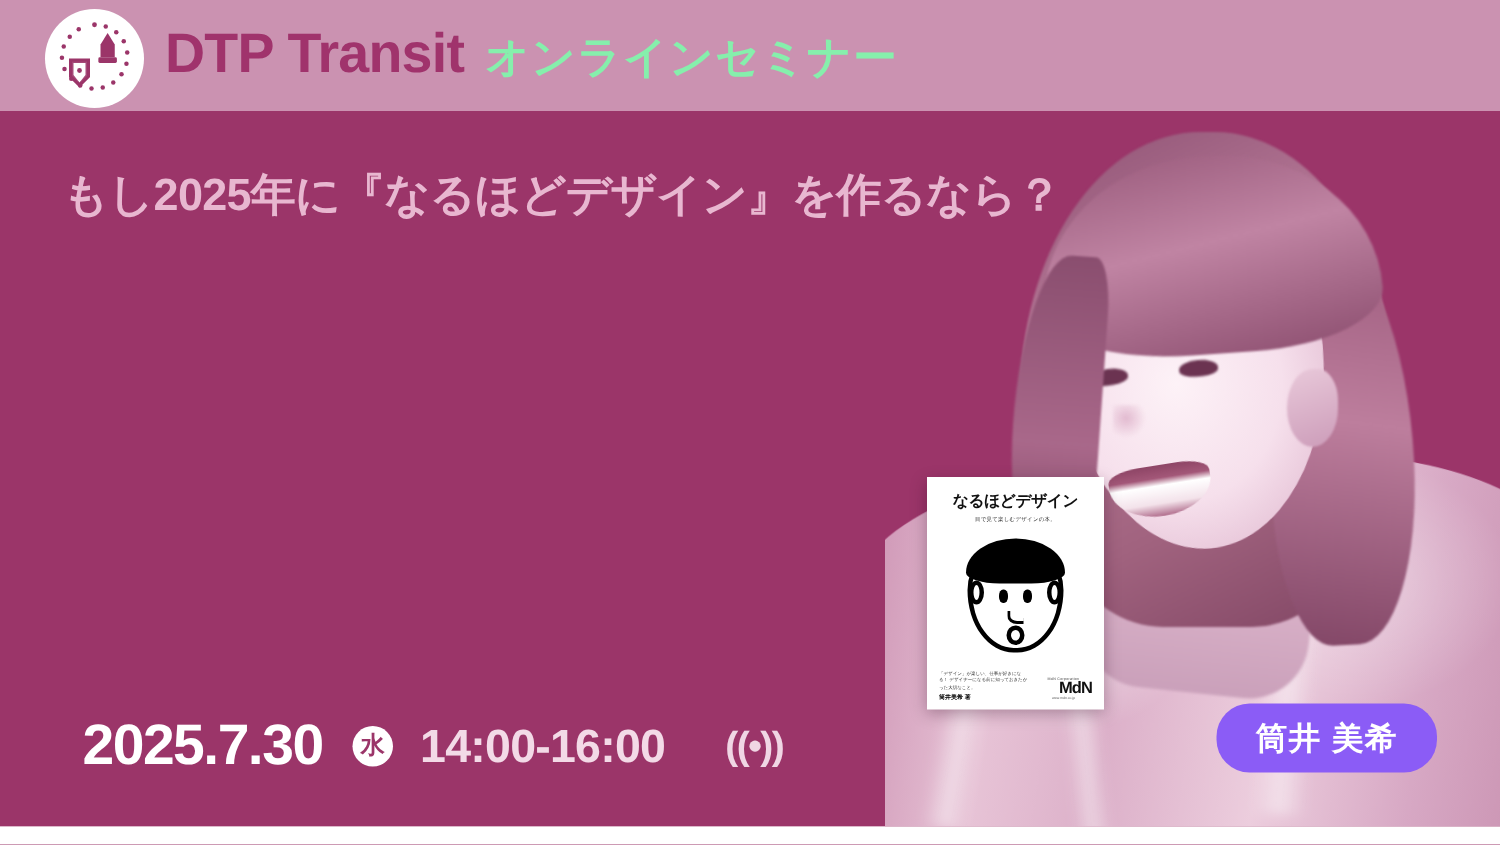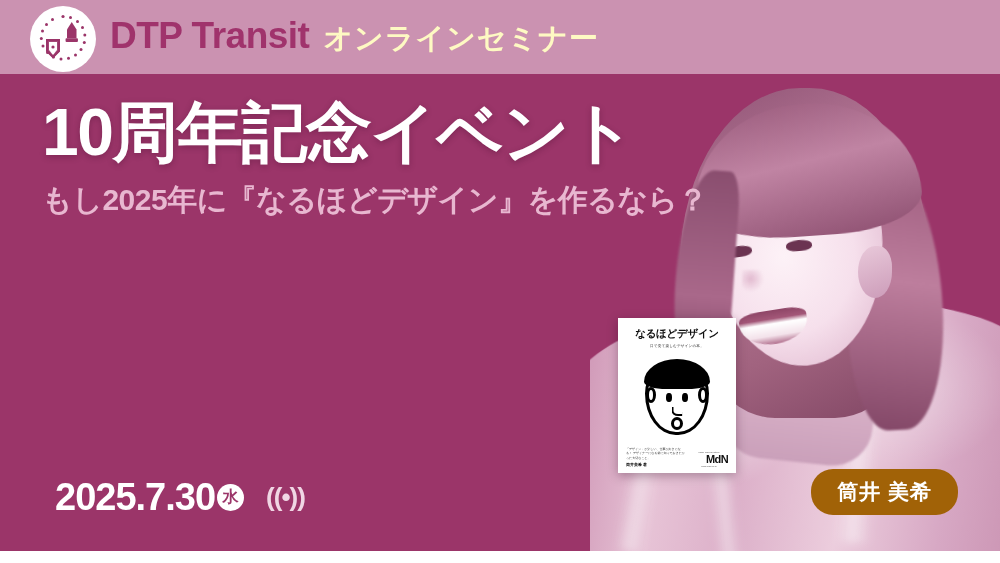--- a/index.html
+++ b/index.html
@@ -199,21 +199,21 @@
   }
   .brand-en {
     font-size: 37px;
     font-weight: 700;
     color: #a0336c;
     letter-spacing: -0.5px;
   }
   .brand-jp {
     font-size: 29px;
     font-weight: 700;
-    color: #fef9c3;
+    color: #86efac;
     letter-spacing: 1px;
   }
 
   
   .title-block {
     position: absolute;
     left: 42px;
     top: 98px;
     z-index: 5;
   }
@@ -382,20 +382,21 @@
     color: #555;
   }
 
   
   .bottom-bar {
     position: absolute;
     left: 55px;
     bottom: 32px;
     display: flex;
     align-items: center;
+    gap: 18px;
     z-index: 7;
     white-space: nowrap;
   }
   .date-text {
     font-size: 38px;
     font-weight: 900;
     color: #ffffff;
     letter-spacing: -1px;
   }
   .day-badge {
@@ -449,21 +450,21 @@
     font-weight: 700;
     color: #f0d6e4;
     letter-spacing: -1px;
   }
 
   
   .name-badge {
     position: absolute;
     right: 42px;
     bottom: 36px;
-    background: #a16207;
+    background: #8b5cf6;
     color: #ffffff;
     font-size: 21px;
     font-weight: 700;
     padding: 9px 26px;
     border-radius: 22px;
     z-index: 8;
     letter-spacing: 1px;
     white-space: nowrap;
   }
 </style>
@@ -532,21 +533,20 @@
         <circle cx="23" cy="41" r="1.6" fill="#9b3569"></circle>
       </svg>
     </div>
     <div class="header-title">
       <span class="brand-en">DTP Transit</span>
       <span class="brand-jp">オンラインセミナー</span>
     </div>
   </div>
 
   <div class="title-block">
-    <div class="title-line l2">10周年記念イベント</div>
     <div class="subtitle">もし2025年に『なるほどデザイン』を作るなら？</div>
   </div>
 
   <div class="book">
     <div class="book-title">なるほどデザイン</div>
     <div class="book-sub">目で見て楽しむデザインの本。</div>
     <div class="book-face">
       <div class="bf-head"></div>
       <div class="bf-ear l"></div>
       <div class="bf-ear r"></div>
@@ -566,20 +566,21 @@
         <div class="mdn-top">MdN Corporation</div>
         <div class="mdn-mark">MdN</div>
         <div class="mdn-bot">www.mdn.co.jp</div>
       </div>
     </div>
   </div>
 
   <div class="bottom-bar">
     <span class="date-text">2025.7.30</span>
     <span class="day-badge">水</span>
+    <span class="time-text">14:00-16:00</span>
     <span class="yt-wrap">
       <span class="yt-live">((•))</span>
     </span>
   </div>
 
   <div class="name-badge">筒井 美希</div>
 
 </div>
 
 </body></html>

